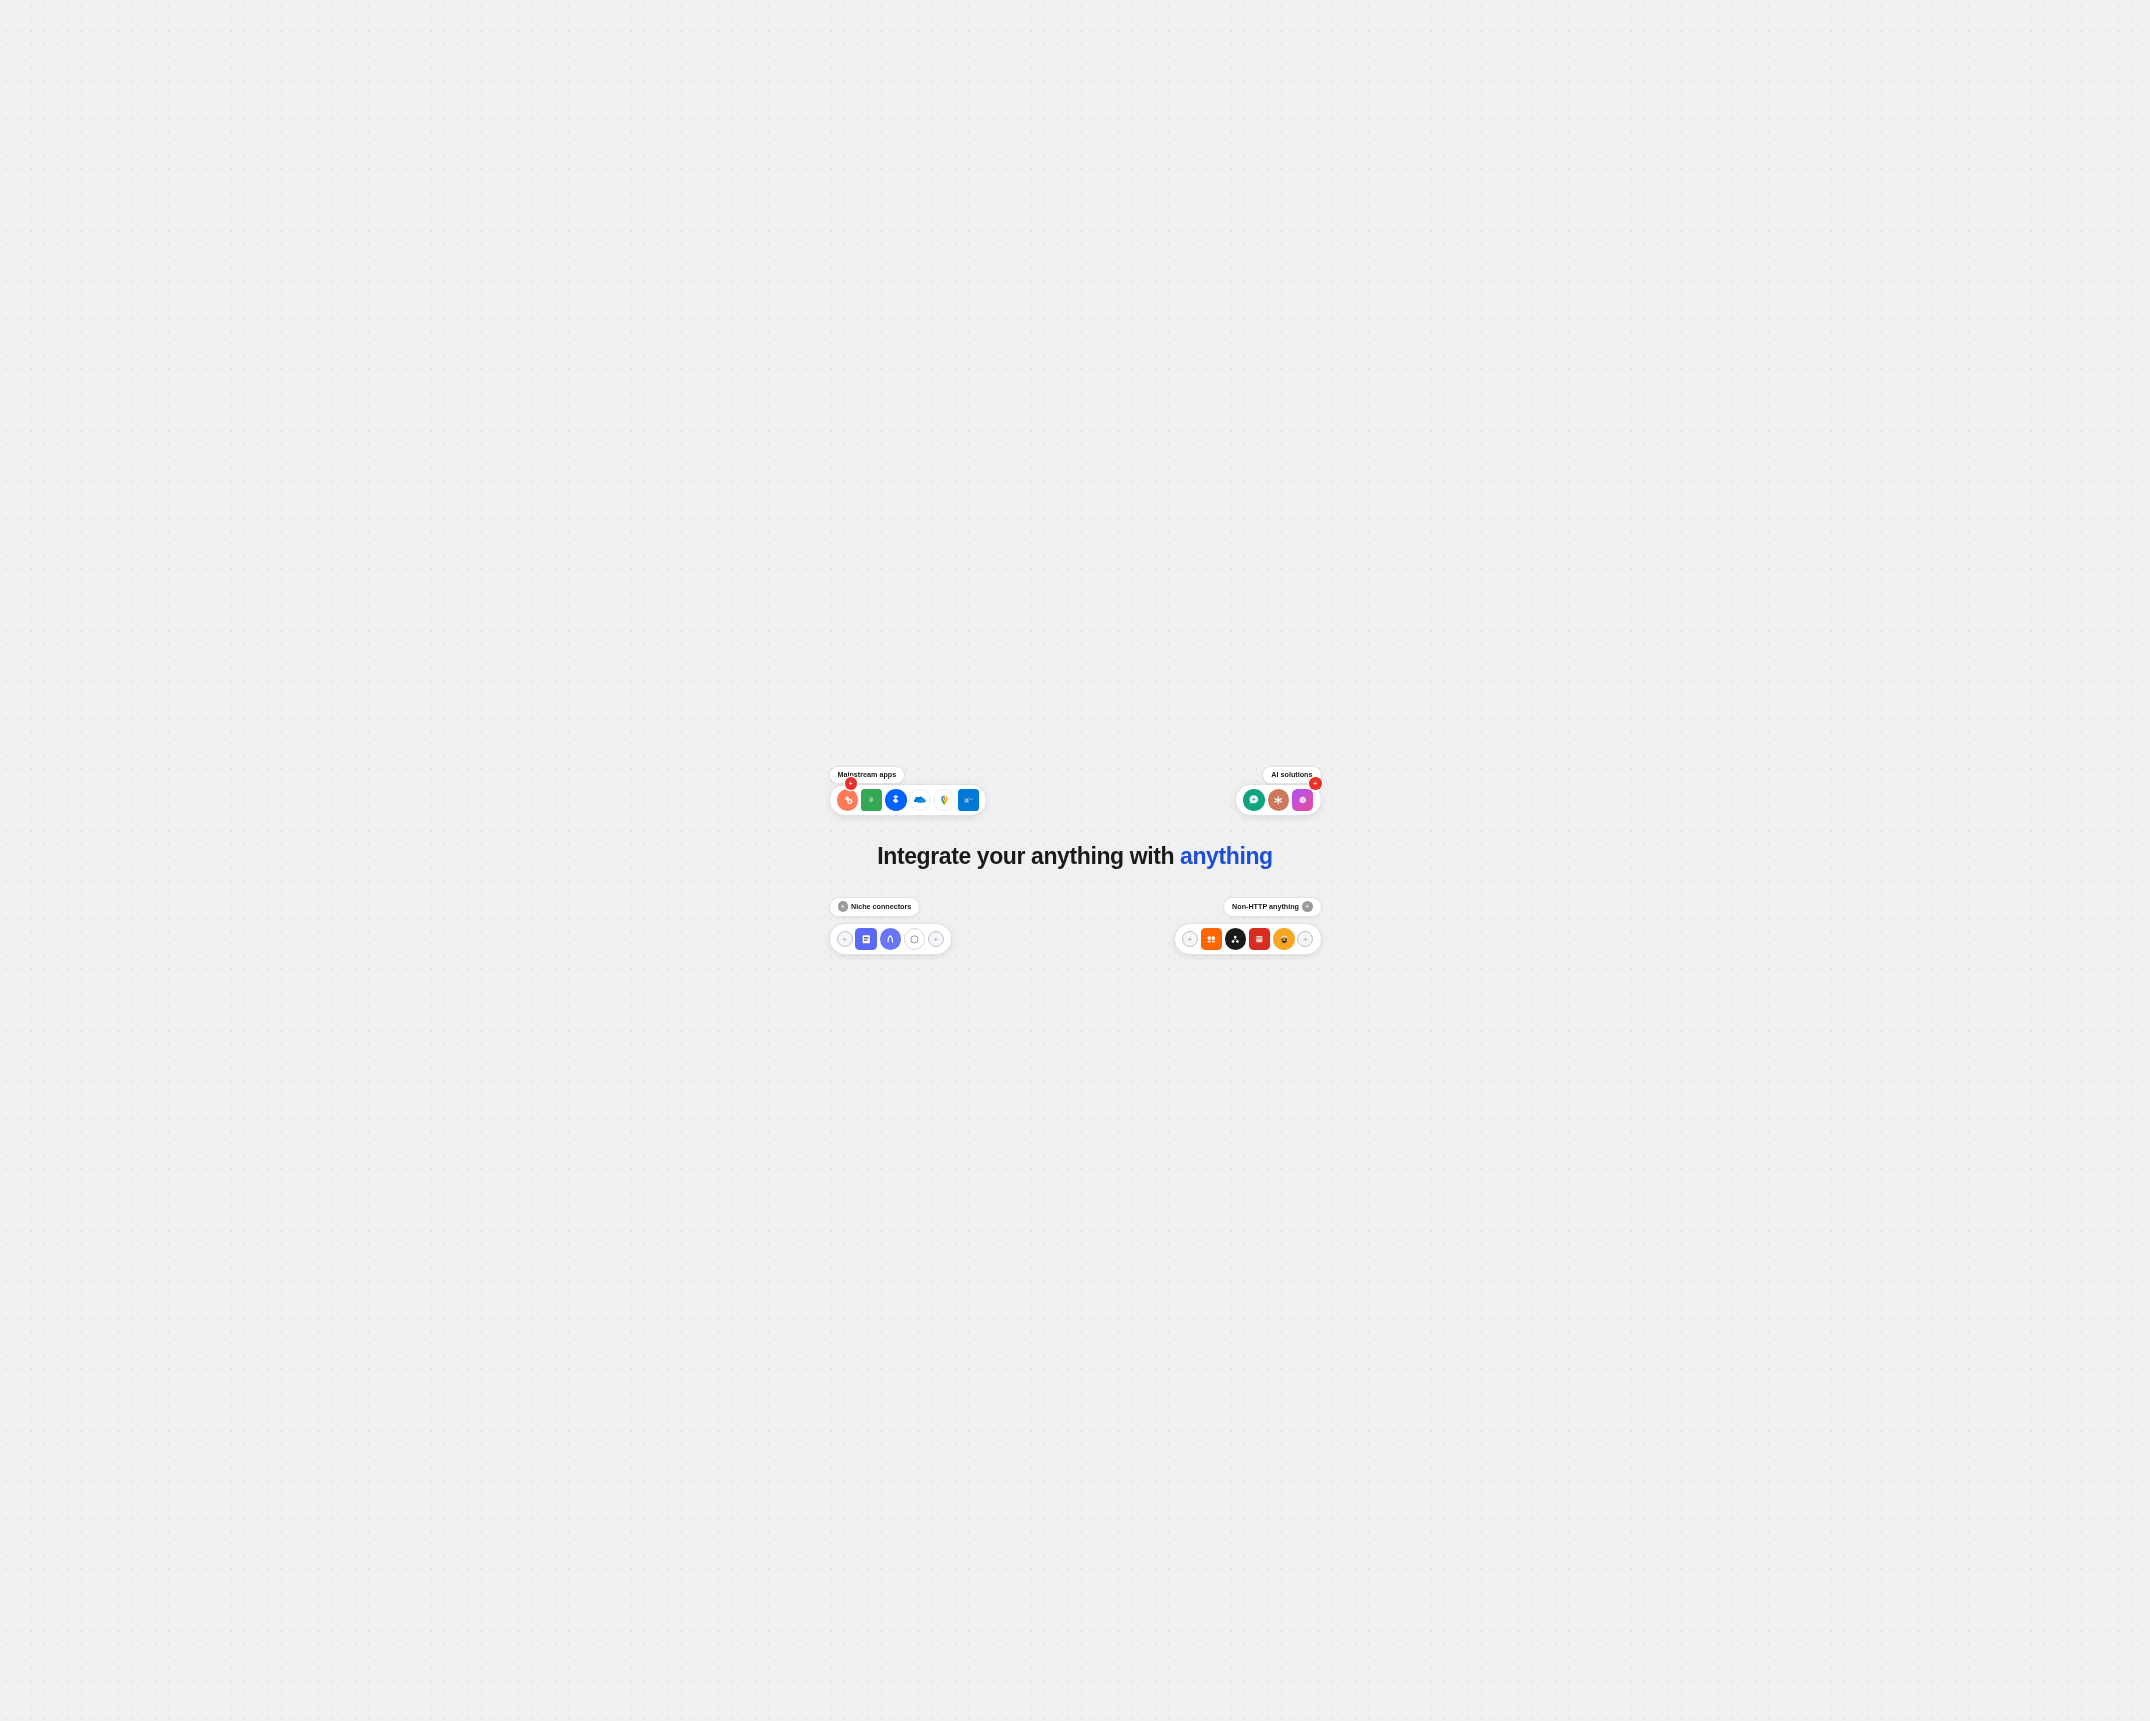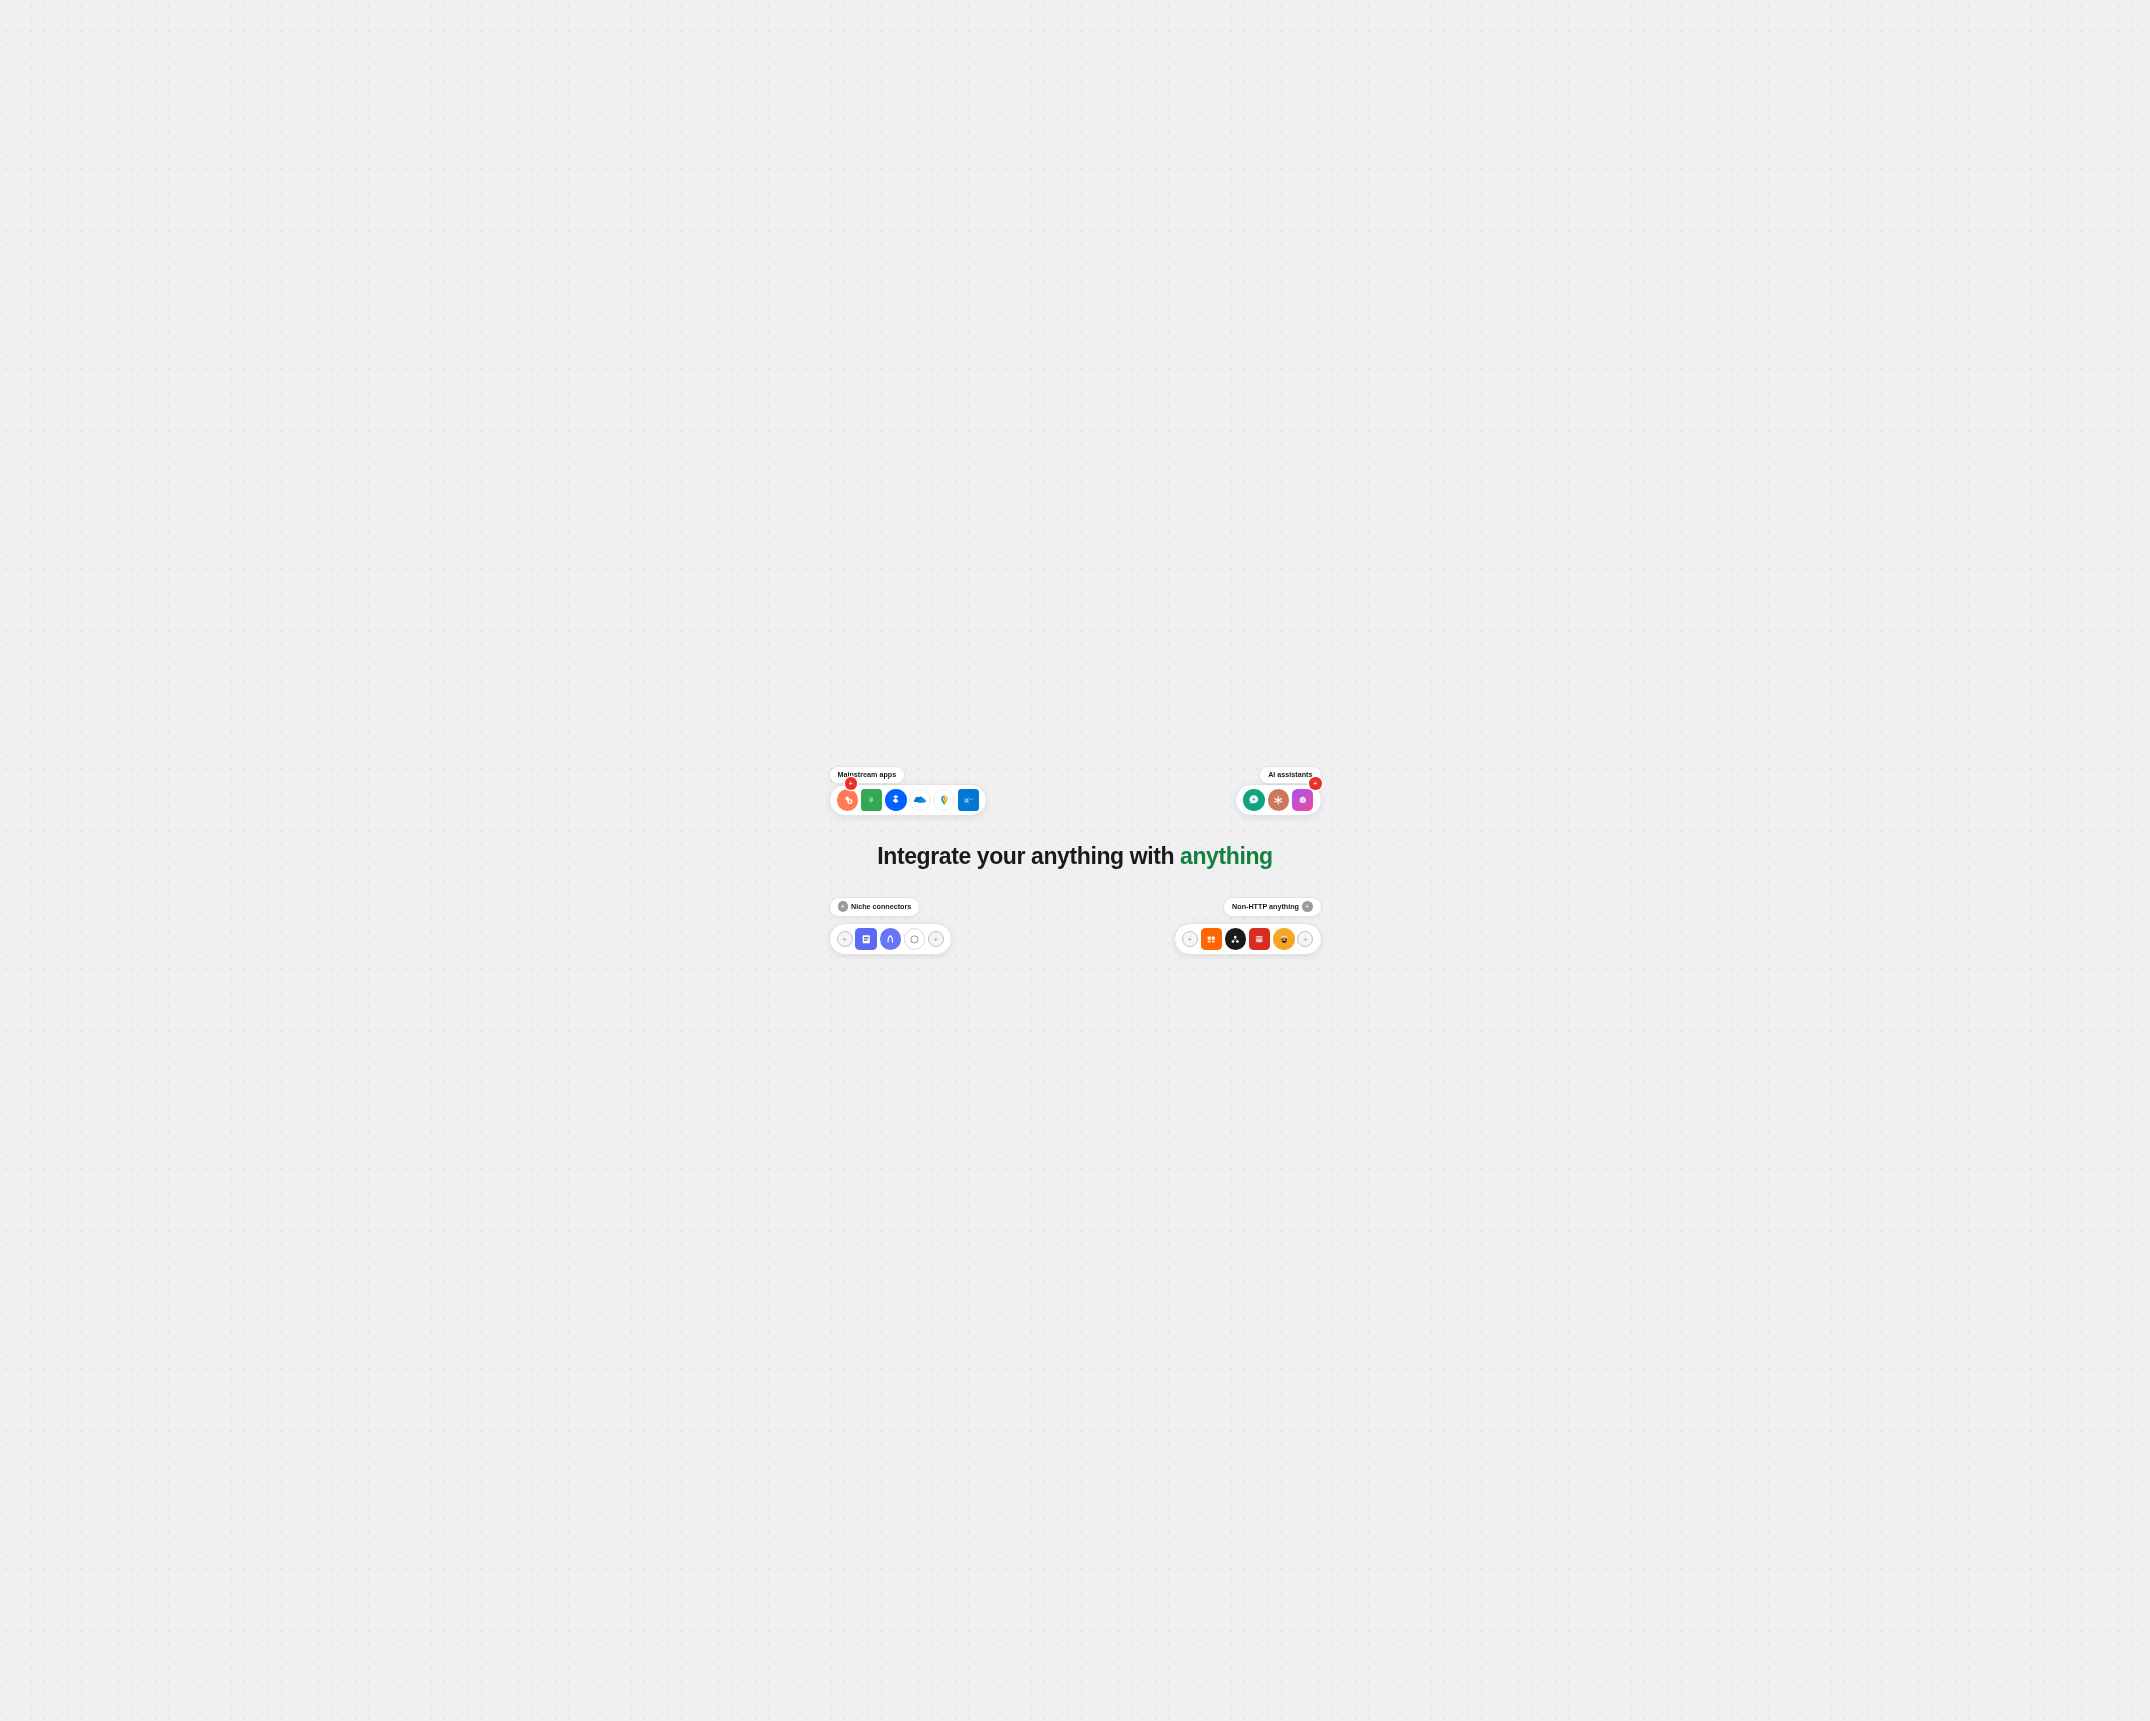--- a/index.html
+++ b/index.html
@@ -40,21 +40,21 @@
       text-align: center;
       font-size: 23px;
       font-weight: 700;
       color: #1a1a1a;
       letter-spacing: -0.4px;
       line-height: 1.15;
       margin-bottom: 27px;
     }
 
     .headline .highlight {
-      color: #15803d;
+      color: #1d4ed8;
     }
 
     
     .bottom-row {
       width: 100%;
       display: flex;
       justify-content: space-between;
       align-items: flex-start;
     }
 
@@ -239,21 +239,21 @@
             <text x="11" y="18" font-size="9" fill="white" font-weight="bold" text-anchor="middle">O</text>
             <rect x="16" y="10" width="9" height="9" rx="1" fill="#0f6cbd"></rect>
             <path d="M16 10 L20.5 13.5 L25 10" stroke="white" stroke-width="1" fill="none"></path>
           </svg>
         </div>
       </div>
     </div>
 
     <div class="card-container right">
       <div class="label-pill">
-        <span>AI assistants</span>
+        <span>AI solutions</span>
       </div>
       <div style="display:flex; flex-direction:column; align-items:center; width:fit-content; margin-left:16px;">
         <div class="overlap-plus">+</div>
       </div>
       <div class="icons-pill">
 
         <div class="app-icon" style="background:#10a37f; border-radius:50%;">
           <svg width="11.6" height="11.6" viewBox="0 0 26 26" fill="none" style="font-size:22px">
             <path d="M13 3 C7 3 3 7.5 3 12.5 C3 15 4 17 5.5 18.5 L5 22 L8.5 20 C9.8 20.5 11.3 21 13 21 C19 21 23 16.5 23 12.5 C23 7.5 19 3 13 3Z" fill="white" opacity="0.9"></path>
             <text x="13" y="16" font-size="10" fill="#10a37f" text-anchor="middle" font-weight="bold">✦</text>

